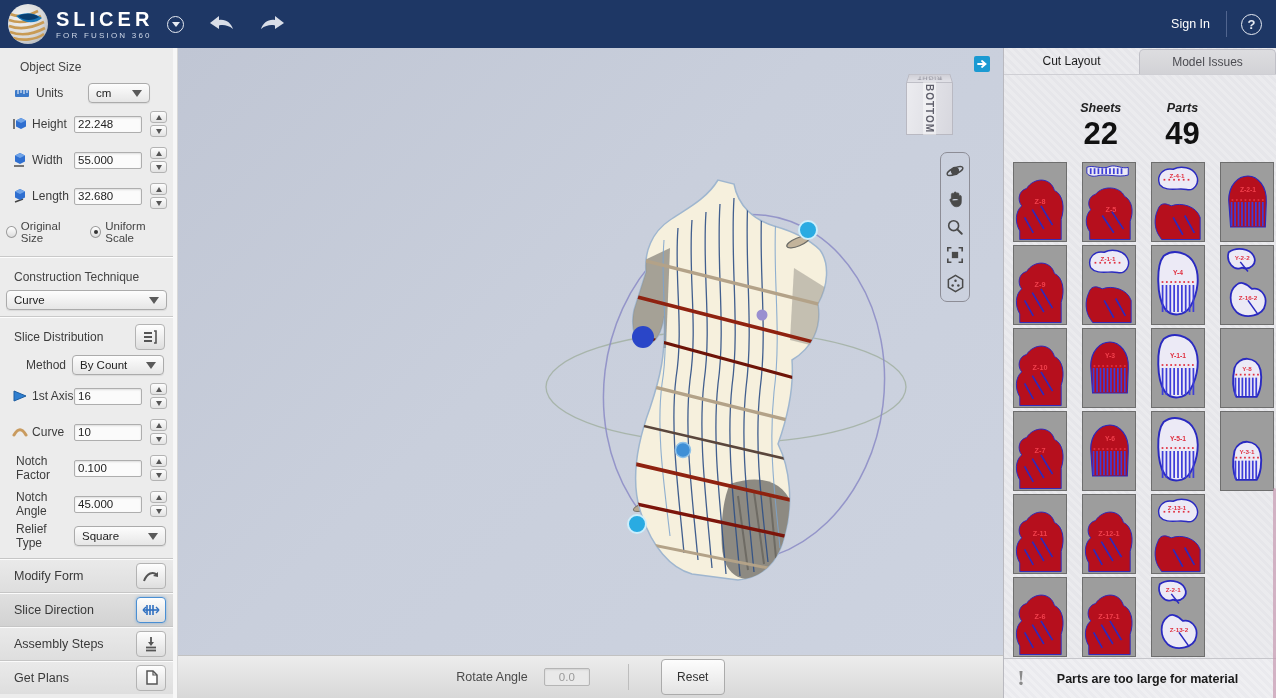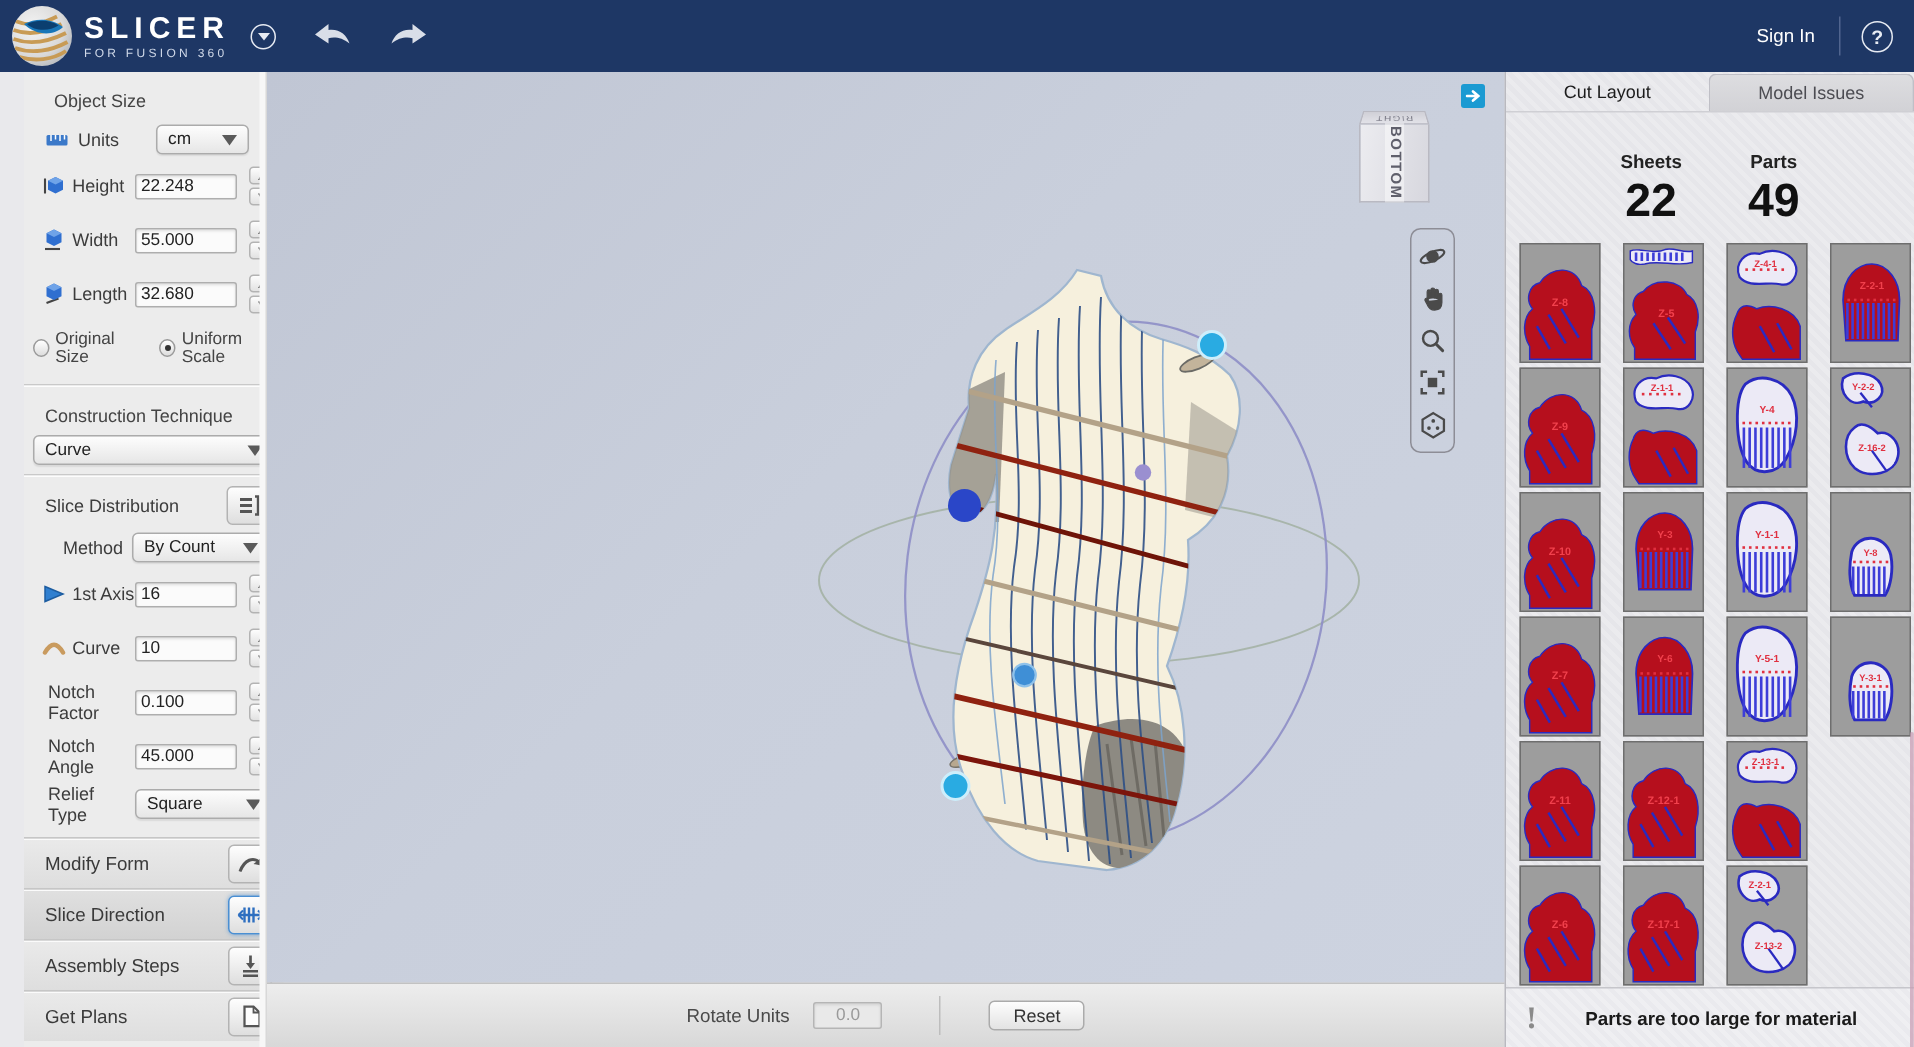--- a/index.html
+++ b/index.html
@@ -17,21 +17,21 @@
     display:flex; align-items:center; justify-content:center; cursor:pointer; }
   .drop-circle .tri { width:0; height:0; border-left:4px solid transparent; border-right:4px solid transparent; border-top:5px solid #e7ebf3; }
   .histbtn { margin-left:22px; cursor:pointer; display:flex; align-items:center; }
   .topbar-right { position:absolute; right:0; top:0; height:48px; display:flex; align-items:center; }
   .signin { color:#fff; font-size:12.5px; cursor:pointer; }
   .top-div { width:1px; height:26px; background:#51658f; margin:0 14px 0 16px; }
   .help-circle { width:21px; height:21px; border:1.8px solid #e7ebf3; border-radius:50%; color:#e7ebf3;
     font-size:13px; font-weight:bold; display:flex; align-items:center; justify-content:center; margin-right:14px; cursor:pointer; }
 
   
-  .left-panel { position:absolute; left:16px; top:48px; width:173px; height:650px; background:#ececec; font-size:12px; color:#3c3c3c; }
+  .left-panel { position:absolute; left:0; top:48px; width:173px; height:650px; background:#ececec; font-size:12px; color:#3c3c3c; }
   .left-scroll { position:absolute; left:173px; top:48px; width:5px; height:650px; background:#f7f7f7; border-right:1px solid #d8d8d8; }
   .lp-title { padding:12px 0 6px 20px; font-size:12px; color:#444; }
   .lp-row { display:flex; align-items:center; padding:3px 6px 3px 12px; height:36px; }
   .lp-row .ficon { width:20px; display:flex; justify-content:center; }
   .lp-row .flabel { width:56px; padding-left:4px; }
   .num-input { width:68px; height:17px; border:1px solid #aeaeae; border-radius:2px; background:#fbfbfb;
     font-size:11.5px; font-family:"Liberation Sans",sans-serif; color:#222; padding:0 3px; box-shadow:inset 0 1px 2px rgba(0,0,0,.12); }
   .spinner { display:flex; flex-direction:column; margin-left:8px; gap:2px; }
   .spin-btn { width:17px; height:12px; border:1px solid #b3b3b3; border-radius:3px; background:linear-gradient(#fdfdfd,#e2e2e2);
     display:flex; align-items:center; justify-content:center; cursor:pointer; }
@@ -72,34 +72,34 @@
   .collapse-arrow { position:absolute; left:796px; top:8px; width:16px; height:16px; background:#1b9ad2; border-radius:2px;
     display:flex; align-items:center; justify-content:center; color:#fff; font-size:11px; font-weight:bold; cursor:pointer; }
 
   
   .bottombar { position:absolute; left:178px; top:655px; width:825px; height:43px;
     background:linear-gradient(#ededed,#d8d8d8); border-top:1px solid #c2c2c2; display:flex; align-items:center; justify-content:center; }
   .bb-label { font-size:12.5px; color:#4a4a4a; }
   .bb-input { width:46px; height:18px; margin-left:16px; border:1px solid #b5b5b5; border-radius:2px; background:#e9e9e9;
     color:#9a9a9a; font-size:11.5px; text-align:center; font-family:"Liberation Sans",sans-serif; box-shadow:inset 0 1px 2px rgba(0,0,0,.1); }
   .bb-div { width:1px; height:26px; background:#bdbdbd; margin:0 32px 0 38px; }
-  .bb-reset { width:64px; height:20px; border:1px solid #ababab; border-radius:4px; background:linear-gradient(#fdfdfd,#e3e3e3);
+  .bb-reset { width:64px; height:36px; border:1px solid #ababab; border-radius:4px; background:linear-gradient(#fdfdfd,#e3e3e3);
     font-size:12px; color:#333; cursor:pointer; font-family:"Liberation Sans",sans-serif; }
 
   
   .right-panel { position:absolute; left:1003px; top:48px; width:273px; height:650px; border-left:1px solid #b9b9bf;
     background:repeating-linear-gradient(45deg,#ebebee 0px,#ebebee 3px,#e6e6ea 3px,#e6e6ea 6px); }
   .rp-tabs { height:27px; display:flex; border-bottom:1px solid #cfcfd4; }
   .rp-tab { flex:1; display:flex; align-items:center; justify-content:center; font-size:12px; cursor:pointer; }
   .rp-tab.active { color:#1c1c1c; }
   .rp-tab.inactive { background:linear-gradient(#dddde0,#d2d2d6); border:1px solid #bfbfc6; border-bottom:none;
     border-radius:5px 5px 0 0; color:#4c4c52; margin-top:1px; }
   .rp-stats { display:flex; justify-content:center; gap:44px; margin-top:26px; }
   .stat { text-align:center; }
-  .stat .sl { font-size:12.5px; font-weight:bold; color:#222; }
+  .stat .sl { font-size:12.5px; font-weight:bold; color:#222;font-style:italic; }
   .stat .sv { font-size:31px; font-weight:bold; color:#111; margin-top:1px; }
   .thumb-grid { display:grid; grid-template-columns:repeat(4,54px); grid-auto-rows:80px; column-gap:15px; row-gap:3px;
     padding:10px 0 0 9px; }
   .thumb { background:#9d9d9d; border:1px solid #6e6e6e; cursor:pointer; position:relative; overflow:hidden; }
   .thumb svg { display:block; width:100%; height:100%; }
   .rp-warning { position:absolute; left:0; bottom:0; width:273px; height:40px; border-top:1px solid #c6c6cb;
     background:repeating-linear-gradient(45deg,#efeff2 0px,#efeff2 3px,#eaeaee 3px,#eaeaee 6px);
     display:flex; align-items:center; }
   .warn-ex { width:34px; text-align:center; font-size:21px; font-weight:bold; color:#8a8a8a; font-family:"Liberation Serif",serif; }
   .warn-text { flex:1; text-align:center; font-size:12.5px; font-weight:bold; color:#1a1a1a; padding-right:20px; }
@@ -490,21 +490,21 @@
   </div>
 
   <div class="collapse-arrow">
     <svg width="10" height="10" viewBox="0 0 10 10">
       <path d="M1,5 H7 M5,2 L8.5,5 L5,8" stroke="#fff" stroke-width="1.8" fill="none" stroke-linecap="round"></path>
     </svg>
   </div>
 </div>
 
 <div class="bottombar">
-  <span class="bb-label">Rotate Units</span>
+  <span class="bb-label">Rotate Angle</span>
   <input class="bb-input" value="0.0" style="">
   <div class="bb-div"></div>
   <button class="bb-reset">Reset</button>
 </div>
 
 <div class="right-panel">
   <div class="rp-tabs">
     <div class="rp-tab active">Cut Layout</div>
     <div class="rp-tab inactive">Model Issues</div>
   </div>

